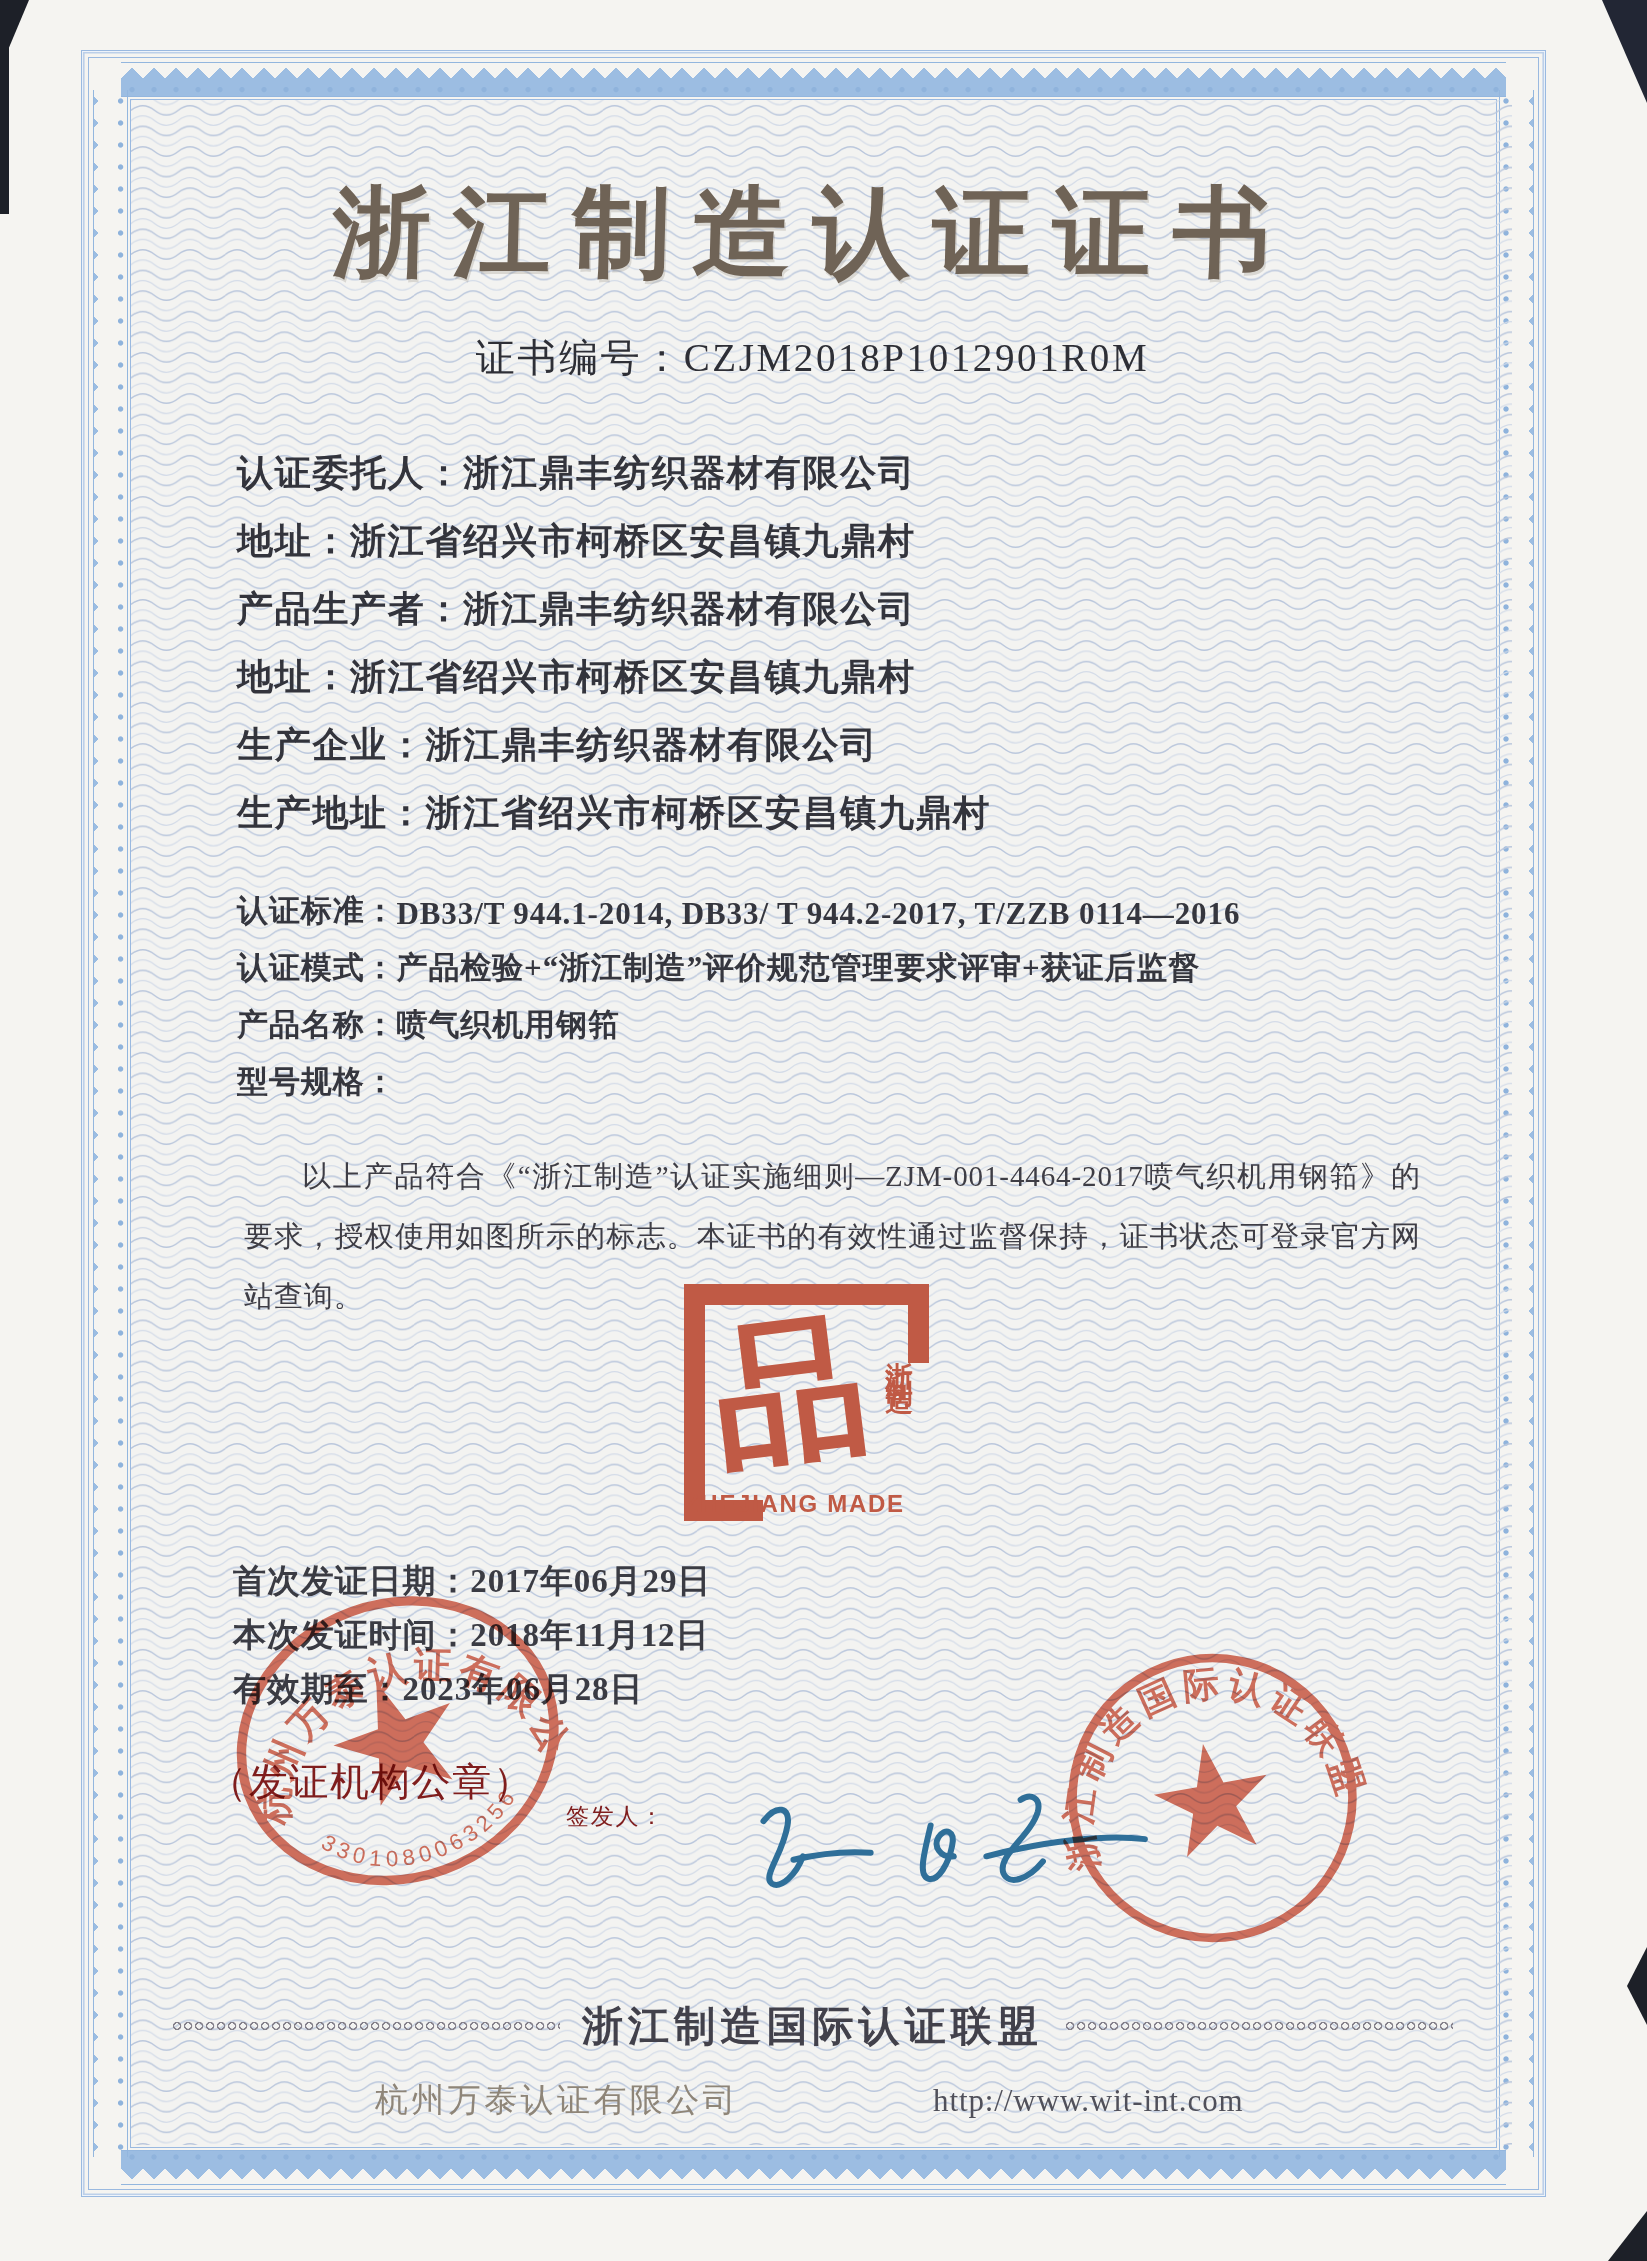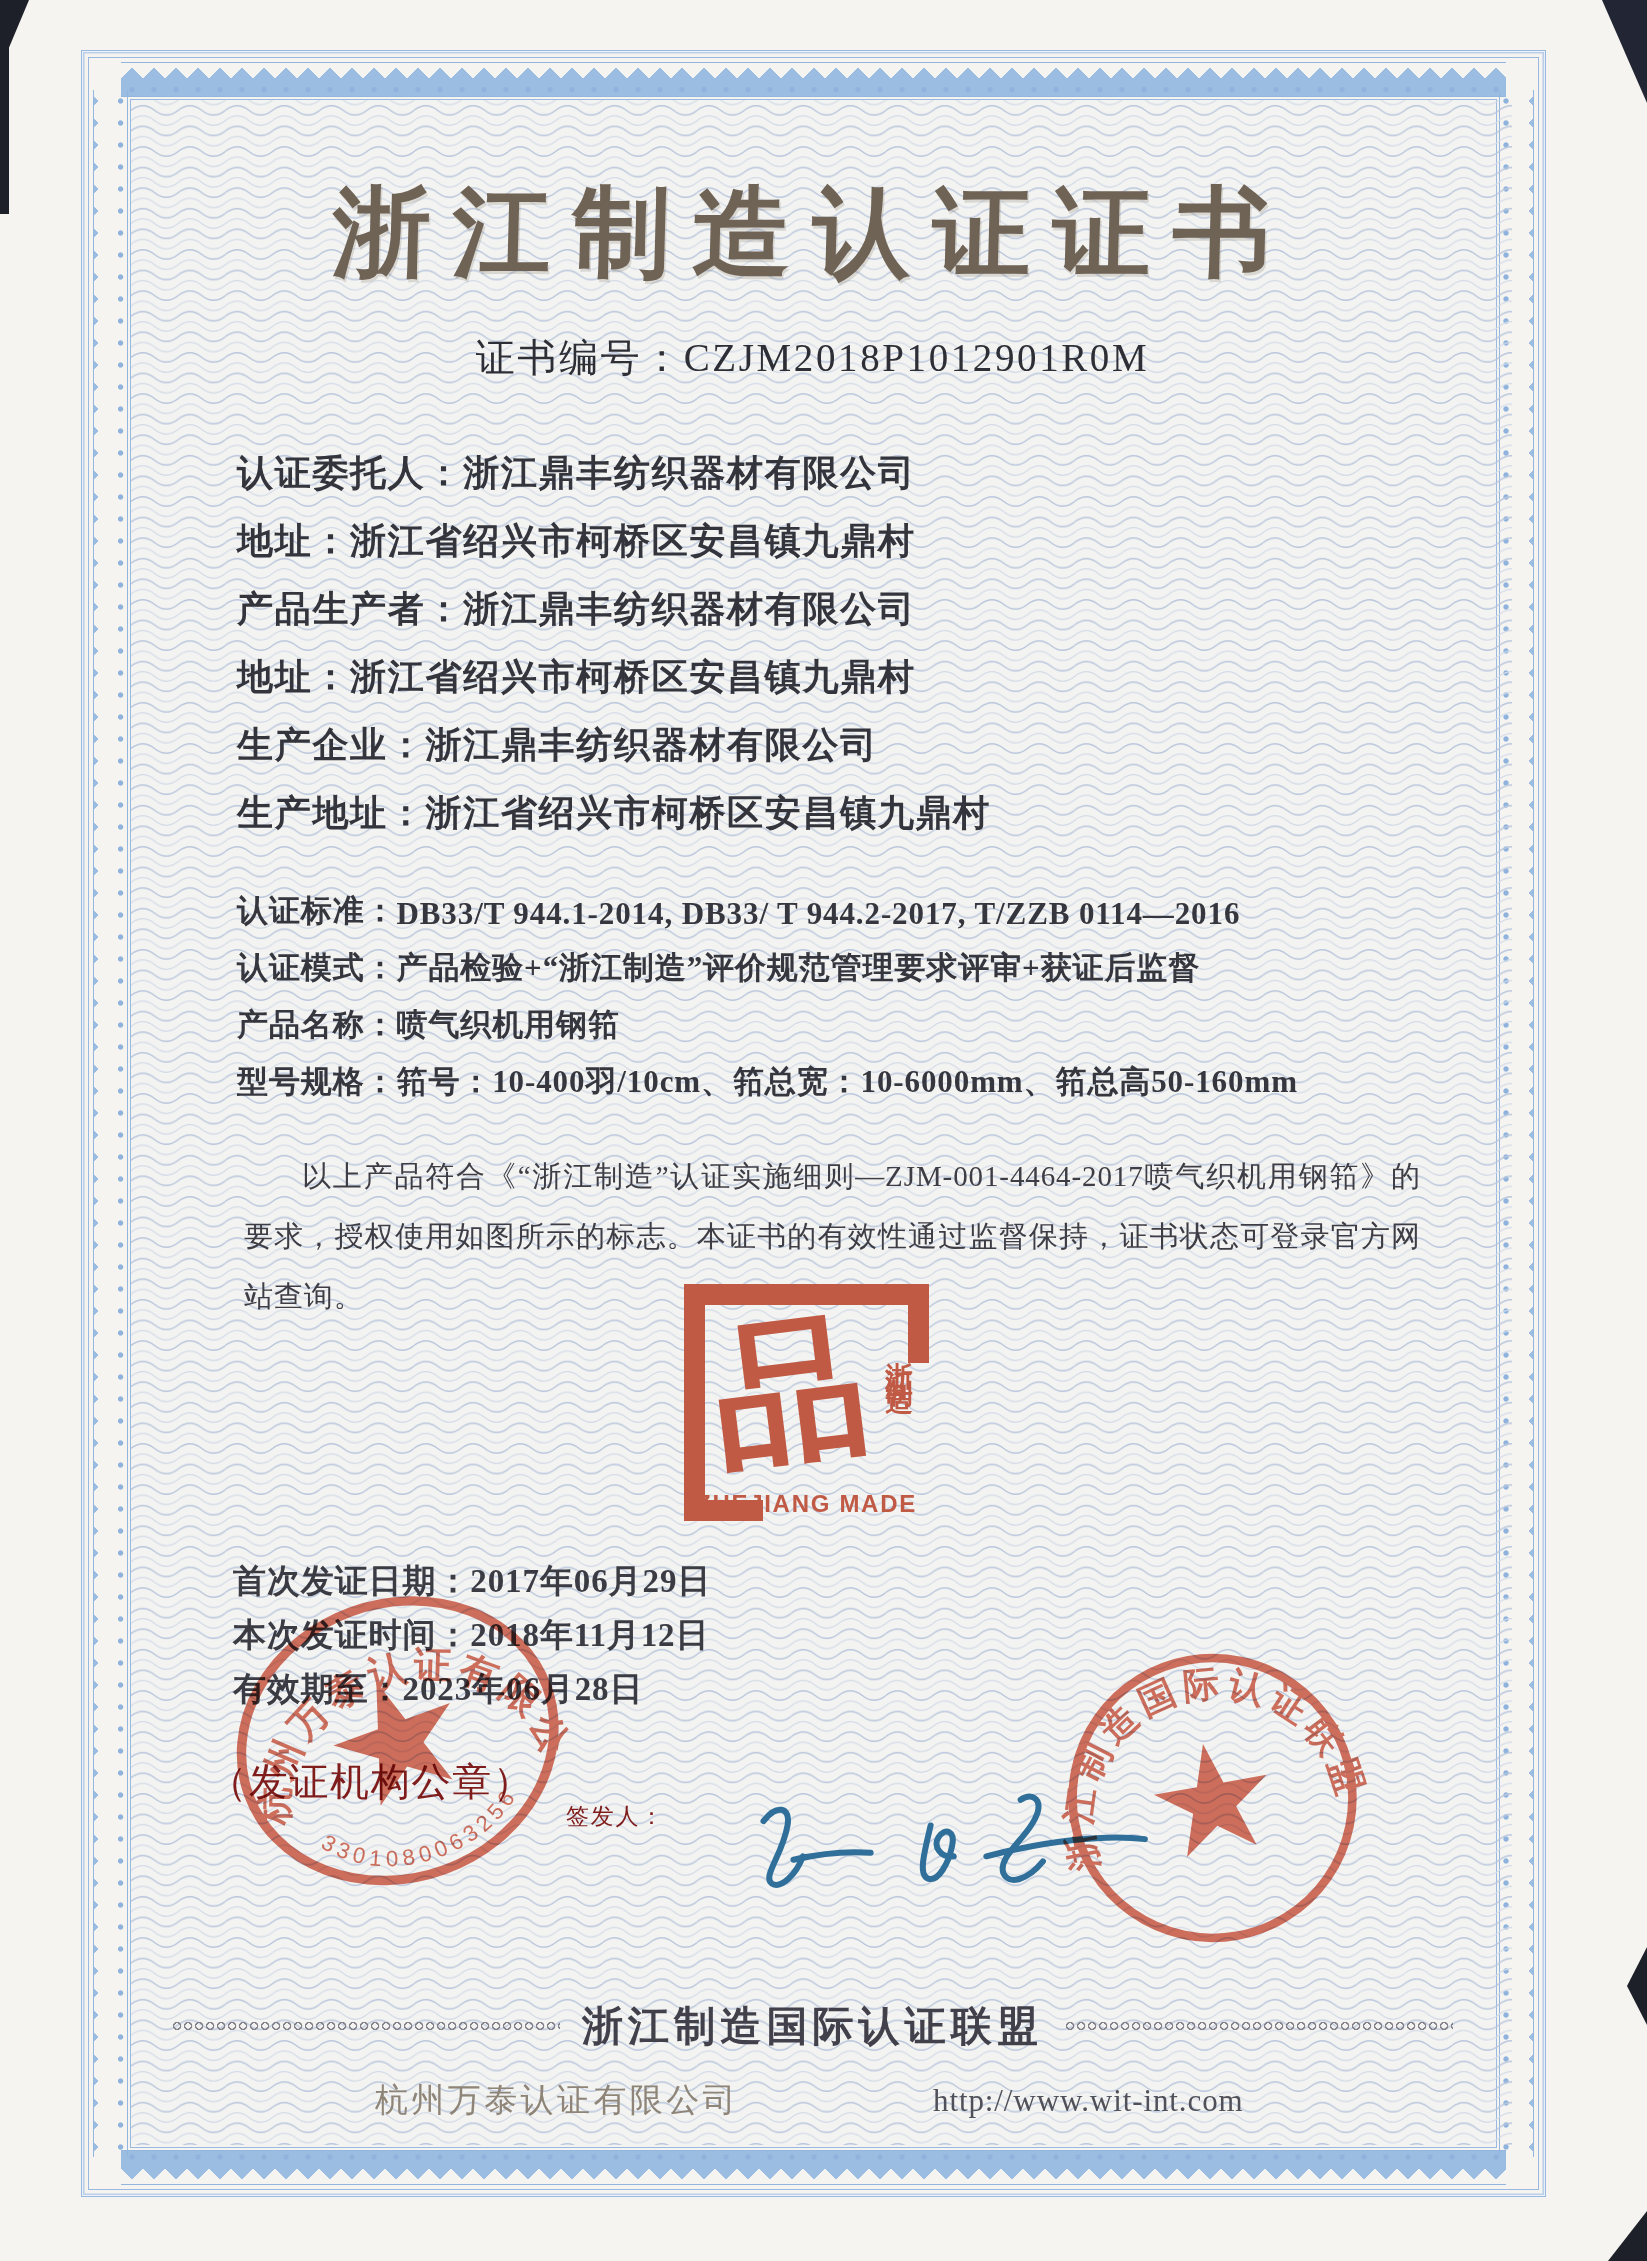--- a/index.html
+++ b/index.html
@@ -63,21 +63,21 @@
   
   .logo{position:absolute;left:684px;top:1284px;width:245px;height:237px;color:#c05a45;}
   .logo .f-top{position:absolute;left:0;top:0;width:100%;height:20.6px;background:#c05a45;}
   .logo .f-left{position:absolute;left:0;top:0;width:20.6px;height:100%;background:#c05a45;}
   .logo .f-rightstub{position:absolute;right:0;top:0;width:20.6px;height:79px;background:#c05a45;}
   .logo .f-bottomstub{position:absolute;left:0;bottom:0;width:79px;height:20.6px;background:#c05a45;}
   .logo .seal-char{position:absolute;left:29px;top:5.1px;font-size:154px;font-weight:bold;
     transform:rotate(-7deg);font-family:"Liberation Serif",serif;}
   .logo .side-text{position:absolute;right:12px;top:55px;writing-mode:vertical-rl;
     font-size:27.5px;font-weight:bold;letter-spacing:8.6px;}
-  .logo .caption{position:absolute;left:0;bottom:3.4px;width:100%;text-align:center;
+  .logo .caption{position:absolute;left:0;bottom:3.4px;width:100%;
     font-size:24px;font-weight:bold;letter-spacing:1.7px;font-family:"Liberation Sans",sans-serif;}
   
   .dates{position:absolute;left:233px;top:1559px;}
   .dates .row{height:54px;display:flex;align-items:flex-start;font-size:33px;font-weight:bold;color:#3a3b43;letter-spacing:0.9px;}
   .sealnote{position:absolute;left:208px;top:1755px;font-size:39px;color:#7f1d1d;letter-spacing:1.7px;}
   .issuer{position:absolute;left:566px;top:1801px;font-size:23px;color:#7f1d1d;letter-spacing:1.7px;}
   .signature{position:absolute;left:712px;top:1774px;width:463px;height:150px;}
   
   .stamp{position:absolute;mix-blend-mode:multiply;opacity:.88;}
   .stamp-left{left:230px;top:1594px;width:336px;height:295px;transform:rotate(-20deg);}
@@ -162,21 +162,20 @@
   <div class="row">
       <span>认证模式：</span>
       <span>产品检验+“浙江制造”评价规范管理要求评审+获证后监督</span>
     </div>
   <div class="row">
       <span>产品名称：</span>
       <span>喷气织机用钢筘</span>
     </div>
   <div class="row">
       <span>型号规格：</span>
-      <span>筘号：10-400羽/10cm、筘总宽：10-6000mm、筘总高50-160mm</span>
     </div>
 </div>
 
 <p class="decl">以上产品符合《“浙江制造”认证实施细则—ZJM-001-4464-2017喷气织机用钢筘》的要求，授权使用如图所示的标志。本证书的有效性通过监督保持，证书状态可登录官方网站查询。</p>
 
 <div class="logo">
   <div class="f-top"></div>
   <div class="f-left"></div>
   <div class="f-rightstub"></div>
   <div class="f-bottomstub"></div>

